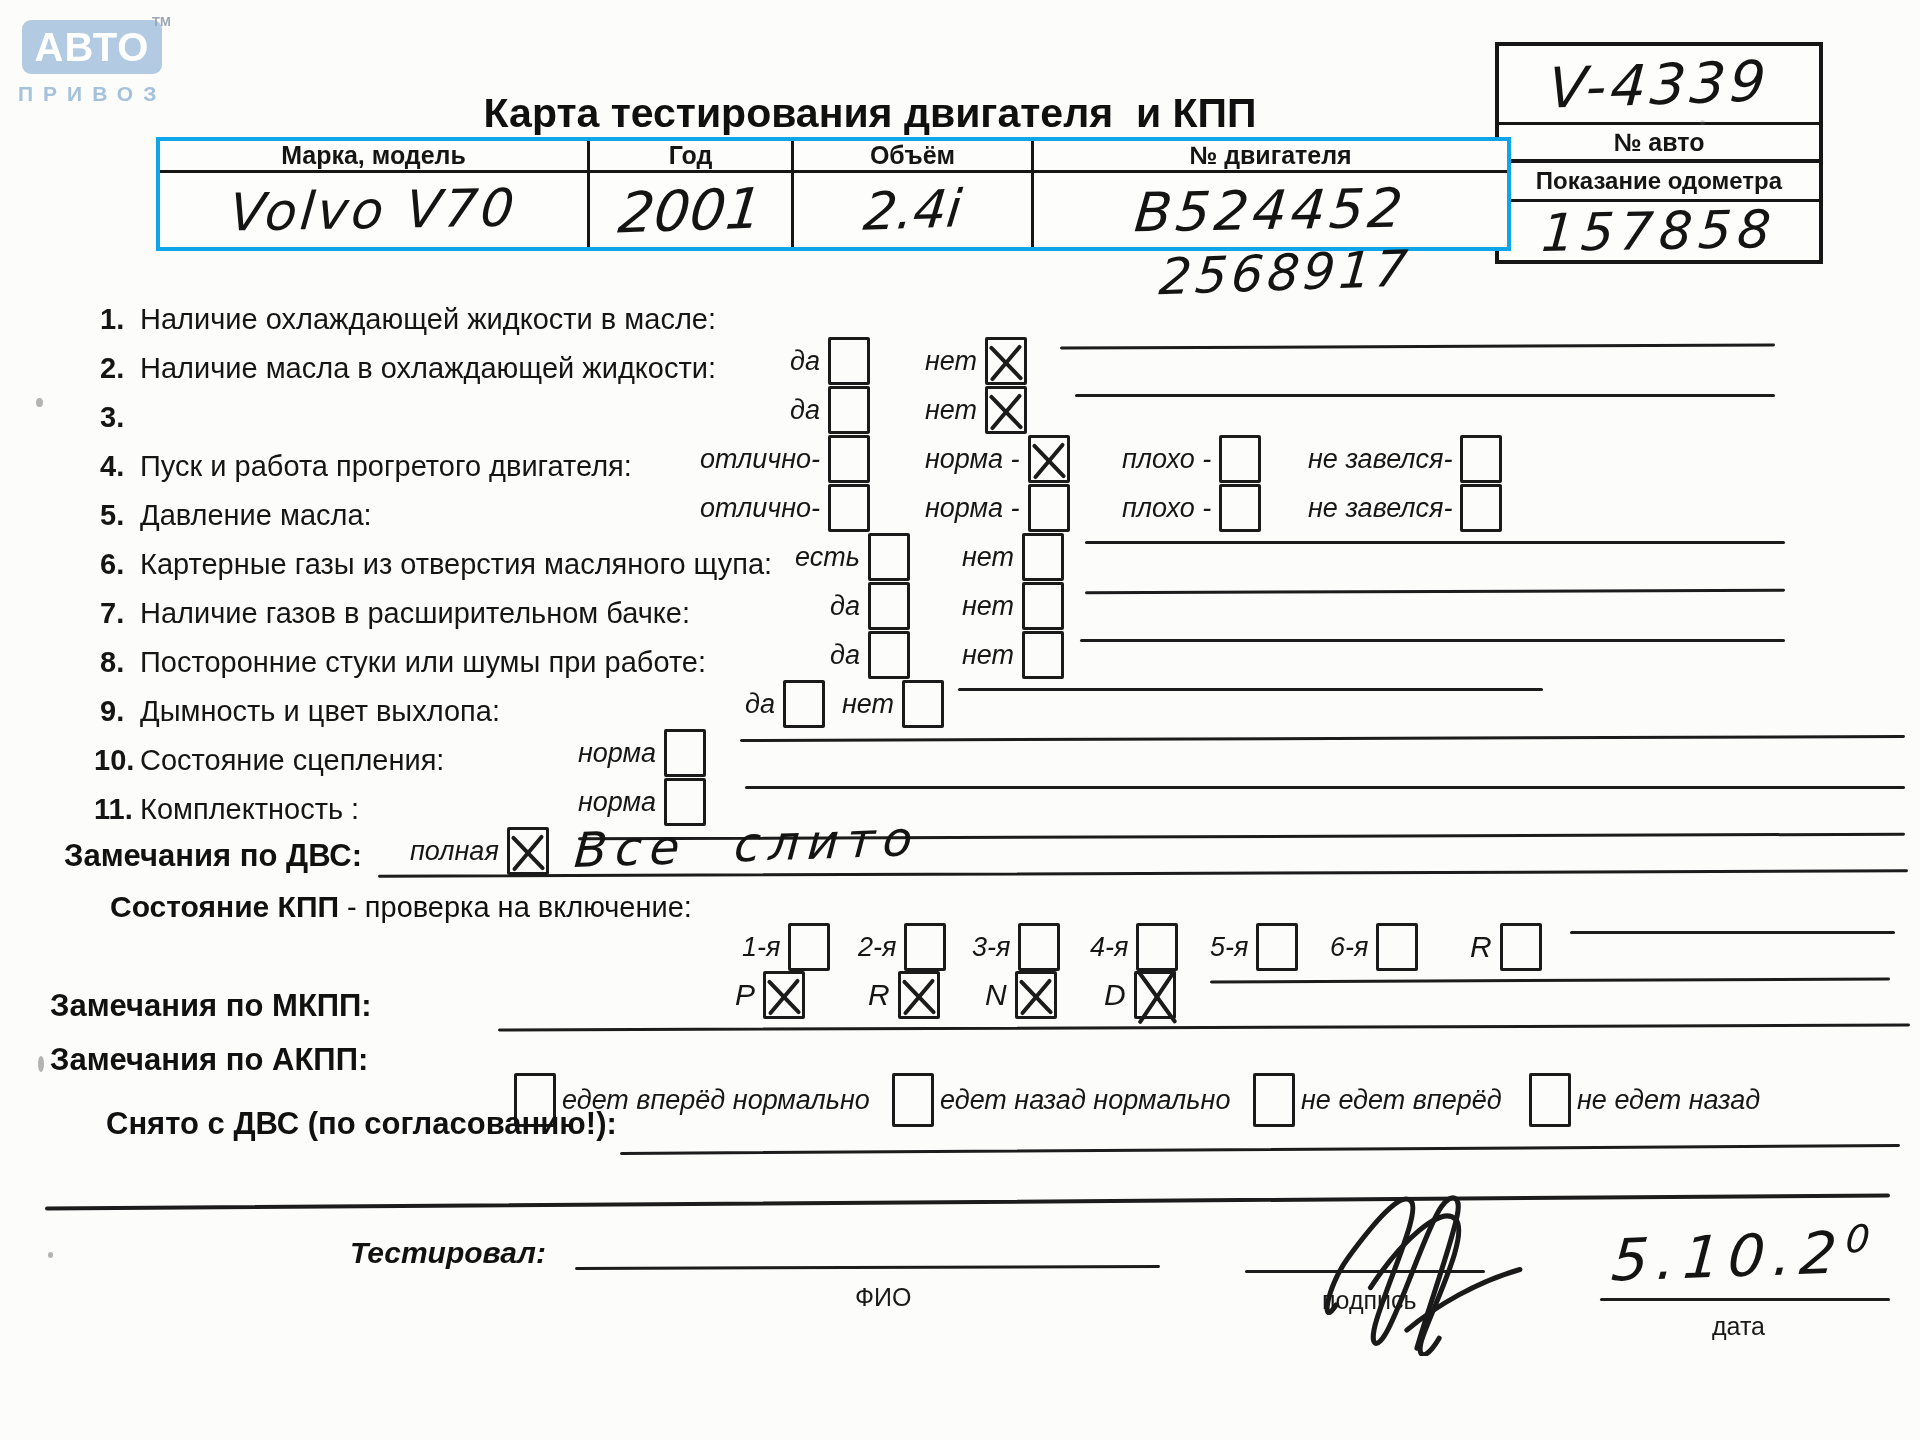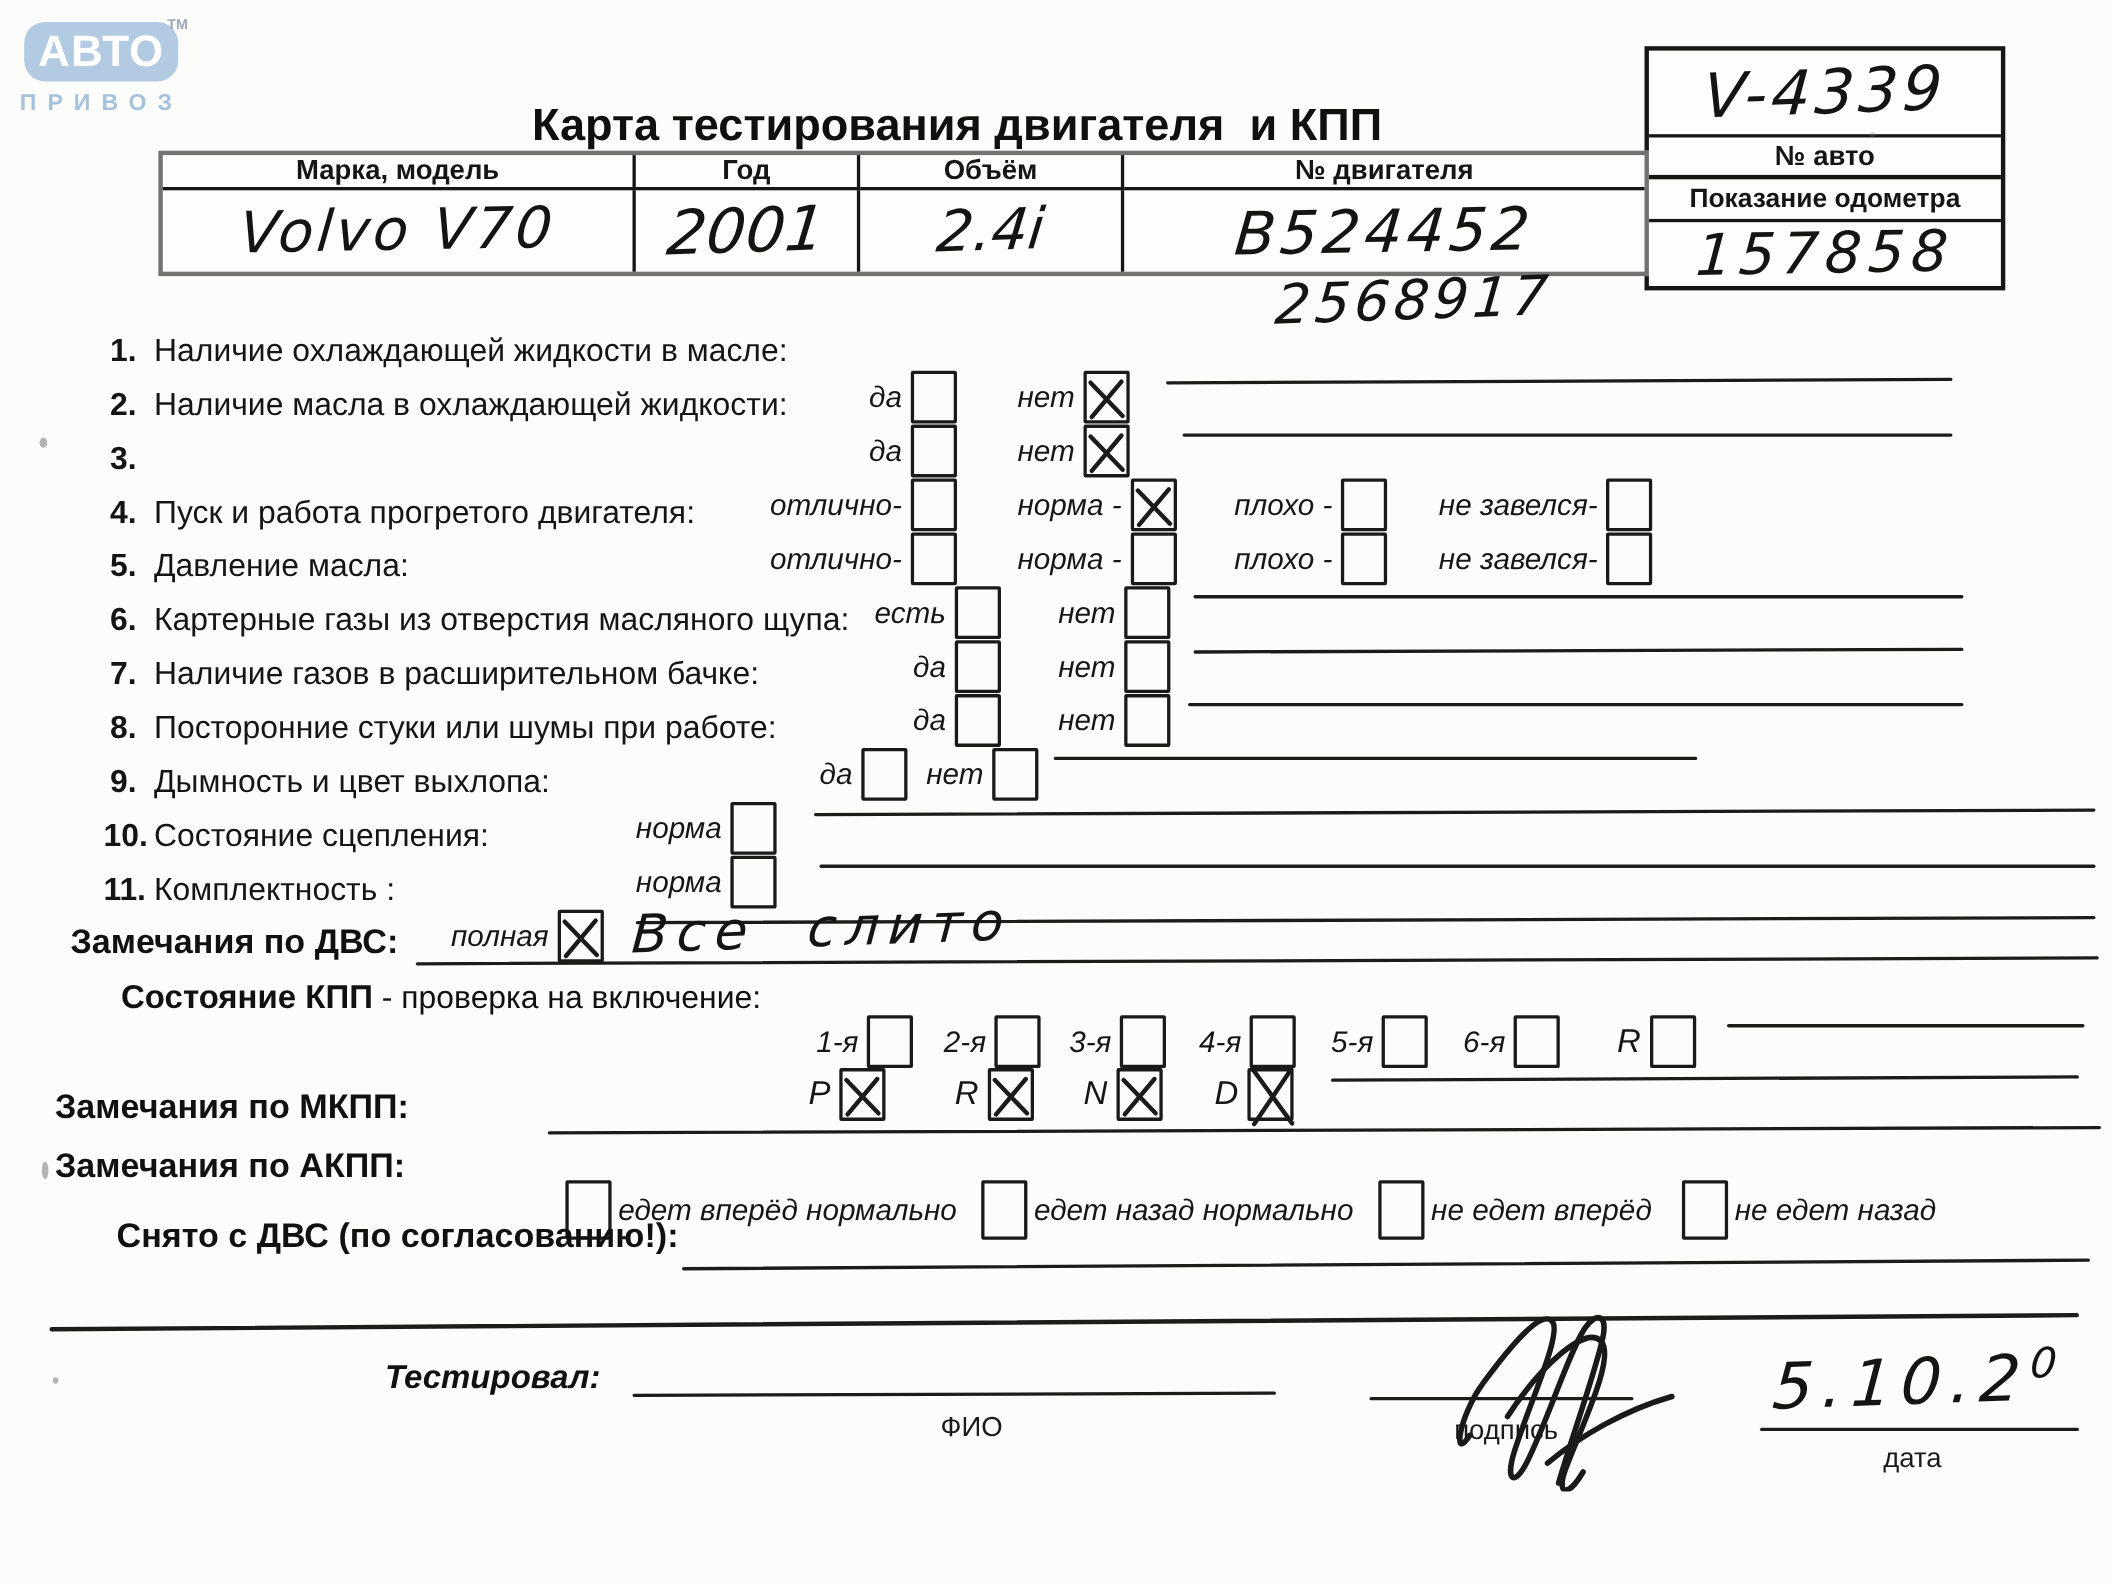--- a/index.html
+++ b/index.html
@@ -2,34 +2,34 @@
 <html><head>
 <meta charset="utf-8">
 <style>
   html,body{margin:0;padding:0;background:#e8e8e8;}
   .paper{
     position:relative;width:1920px;height:1440px;margin:0 auto;
     background:#fcfcfa;overflow:hidden;
     font-family:"Liberation Sans",sans-serif;color:#151515;
   }
   
-  .logo-box{position:absolute;left:22px;top:20px;width:140px;height:54px;background:#b2cae2;border-radius:19px;display:flex;align-items:center;justify-content:center;}
+  .logo-box{position:absolute;left:22px;top:20px;width:140px;height:54px;background:#b2cae2;border-radius:9px;display:flex;align-items:center;justify-content:center;}
   .logo-brand{color:#ffffff;font-weight:bold;font-size:40px;letter-spacing:1px;}
   .logo-tm{position:absolute;left:152px;top:14px;font-size:13px;color:#9aa7b4;font-weight:bold;}
   .logo-sub{position:absolute;left:18px;top:82px;width:130px;display:flex;justify-content:space-between;color:#a5c2dd;font-weight:bold;font-size:21px;}
   
   .title{position:absolute;left:430px;top:90px;width:880px;text-align:center;font-weight:bold;font-size:41px;white-space:pre;color:#101010;}
   
   .refbox{position:absolute;left:1495px;top:42px;width:320px;border:4px solid #161616;background:#fdfdfc;}
   .refbox .r1{height:76px;border-bottom:3px solid #161616;display:flex;align-items:center;justify-content:center;}
   .refbox .r2{height:34px;border-bottom:4px solid #161616;display:flex;align-items:center;justify-content:center;font-weight:bold;font-size:25px;}
   .refbox .r3{height:36px;border-bottom:3px solid #161616;display:flex;align-items:center;justify-content:center;font-weight:bold;font-size:24px;}
   .refbox .r4{height:58px;display:flex;align-items:center;justify-content:center;}
   
-  .vtable{position:absolute;left:144px;top:137px;width:1347px;height:106px;border:4px solid #737373;display:grid;grid-template-columns:430px 204px 240px 1fr;grid-template-rows:32px 1fr;background:#fdfdfc;}
+  .vtable{position:absolute;left:156px;top:137px;width:1347px;height:106px;border:4px solid #0ea5e9;display:grid;grid-template-columns:430px 204px 240px 1fr;grid-template-rows:32px 1fr;background:#fdfdfc;}
   .vtable .hc{border-right:3px solid #161616;border-bottom:3px solid #161616;display:flex;align-items:center;justify-content:center;font-weight:bold;font-size:25px;}
   .vtable .hc:nth-child(4){border-right:none;}
   .vtable .vc{border-right:3px solid #161616;display:flex;align-items:center;justify-content:center;}
   .vtable .vc:last-child{border-right:none;}
   
   .hand{font-family:"DejaVu Sans",sans-serif;font-style:italic;color:#141414;white-space:pre;}
   
   .row{position:absolute;left:0;width:1920px;height:46px;}
   .row .num{position:absolute;left:100px;top:3px;font-weight:bold;font-size:29px;}
   .row .lbl{position:absolute;left:140px;top:3px;font-size:29px;}

